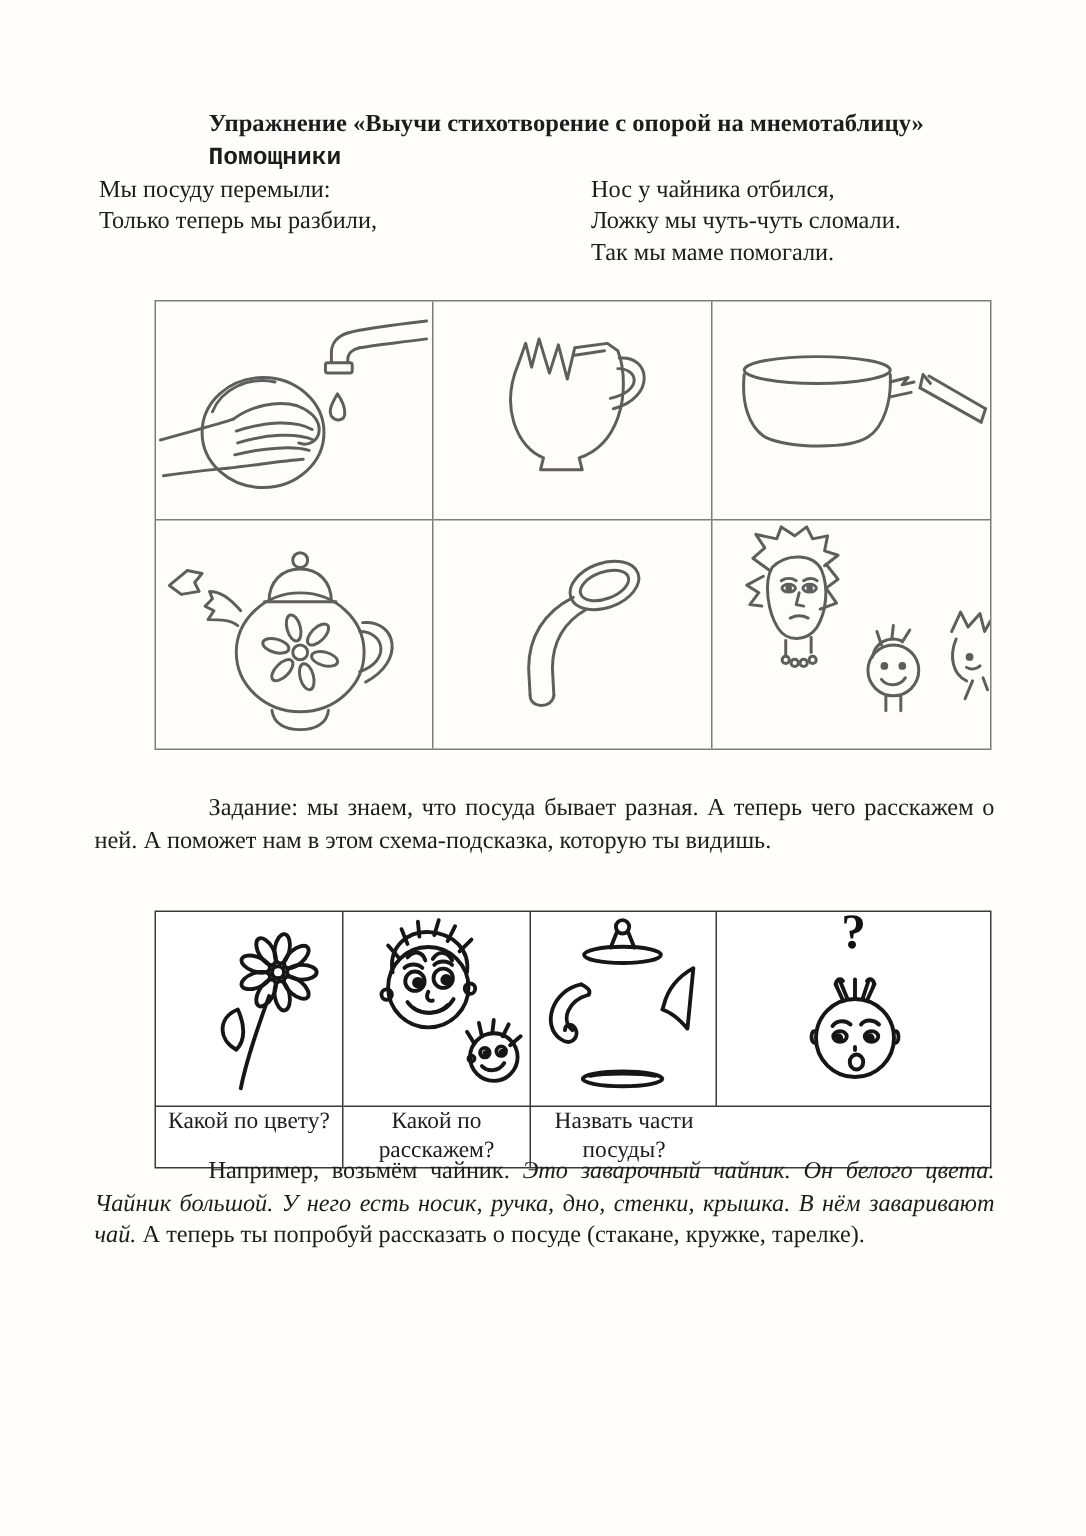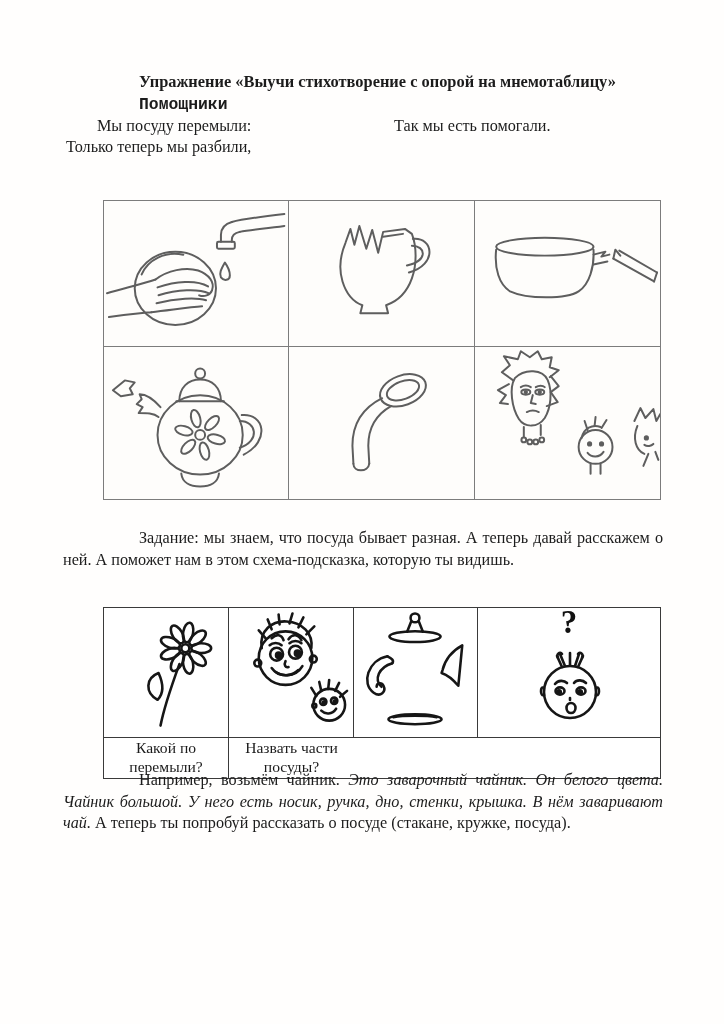--- a/index.html
+++ b/index.html
@@ -1,21 +1,21 @@
 <!DOCTYPE html>
 <html lang="ru"><head>
 <meta charset="utf-8">
 <style>
   html,body{margin:0;padding:0;background:#ffffff;}
   .page{
     position:relative;width:724px;height:1024px;background:#fffefd;
     font-family:"Liberation Serif","DejaVu Serif",serif;color:#1c1c1c;overflow:hidden;
   }
   .h-bold{position:absolute;left:63px;right:60px;font-weight:bold;font-size:16.4px;line-height:20px;padding-left:76px;}
-  .poem{position:absolute;top:116px;font-size:16.2px;line-height:21px;text-align:right;}
+  .poem{position:absolute;top:116px;font-size:16.2px;line-height:21px;}
   .poem-col-left{left:66px;}
   .poem-col-right{left:394px;}
   .poem div{white-space:nowrap;}
   .para{
     position:absolute;left:63px;width:600px;font-size:16.2px;line-height:21.6px;
     text-align:justify;text-indent:76px;
   }
   .ital{font-style:italic;}
   
   .t1{
@@ -54,21 +54,23 @@
 <div class="page">
 
   <div class="h-bold" style="top:72px;">Упражнение «Выучи стихотворение с опорой на мнемотаблицу»</div>
   <div class="h-bold" style="top:95px;font-family:Liberation Mono, monospace;">Помощники</div>
 
   <div class="poem poem-col-left">
     <div>Мы посуду перемыли:</div>
     <div>Только теперь мы разбили,</div>
   </div>
   <div class="poem poem-col-right">
-    <div>Так мы есть помогали.</div>
+    <div>Нос у чайника отбился,</div>
+    <div>Ложку мы чуть-чуть сломали.</div>
+    <div>Так мы маме помогали.</div>
   </div>
 
   <div class="t1">
 
     <div class="t1-cell">
       <svg viewBox="0 0 186 146">
         <g class="sk">
           <path d="M182,13 C156,16 140,18 129,21"></path>
           <path d="M182,25 C160,28 148,29 137,31"></path>
           <path d="M129,21 C122,23 118,28 118,34 L118,41"></path>
@@ -185,21 +187,21 @@
           <circle cx="172" cy="90" r="1.6" fill="#5e5e5e"></circle>
           <path d="M170,97 C173,99 177,98 179,96"></path>
           <path d="M174,106 L169,118"></path>
             <path d="M181,104 L184,112"></path>
         </g>
       </svg>
     </div>
   </div>
 
 
-  <p class="para" style="top:528px;margin:0;">Задание: мы знаем, что посуда бывает разная. А теперь давай расскажем о ней. А поможет нам в этом схема-подсказка, которую ты видишь.</p>
+  <p class="para" style="top:528px;margin:0;">Задание: мы знаем, что посуда бывает разная. А теперь чего расскажем о ней. А поможет нам в этом схема-подсказка, которую ты видишь.</p>
 
   <div class="t2">
 
     <div class="t2-img">
       <svg viewBox="0 0 125 130" width="125" height="130">
         <g class="ink">
           <path d="M57,118 C60,102 68,78 76,56"></path>
           <path d="M54,92 C41,85 42,70 55,65 C60,76 60,86 54,92 Z"></path>
           <circle cx="82" cy="40" r="4"></circle>
           <ellipse cx="98" cy="40" rx="10" ry="5" transform="rotate(0 98 40)"></ellipse>
@@ -291,19 +293,20 @@
           <ellipse cx="82" cy="83" rx="4.5" ry="3.6"></ellipse>
             <circle cx="81" cy="84" r="1.8" fill="#161616"></circle>
           <ellipse cx="103" cy="83" rx="4.5" ry="3.6"></ellipse>
             <circle cx="102" cy="84" r="1.8" fill="#161616"></circle>
           <path d="M92,90 L92,92"></path>
           <ellipse cx="93" cy="100" rx="4.5" ry="5"></ellipse>
         </g>
       </svg>
     </div>
 
-    <div class="t2-cap">Какой по перемыли?</div>
+    <div class="t2-cap">Какой по цвету?</div>
+    <div class="t2-cap">Какой по расскажем?</div>
     <div class="t2-cap">Назвать части посуды?</div>
   </div>
 
-  <p class="para" style="top:770px;margin:0;"><span>Например, возьмём чайник. </span><span class="ital">Это заварочный чайник. Он белого цвета. Чайник большой. У него есть носик, ручка, дно, стенки, крышка. В нём заваривают чай.</span><span> А теперь ты попробуй рассказать о посуде (стакане, кружке, посуда).</span></p>
+  <p class="para" style="top:770px;margin:0;"><span>Например, возьмём чайник. </span><span class="ital">Это заварочный чайник. Он белого цвета. Чайник большой. У него есть носик, ручка, дно, стенки, крышка. В нём заваривают чай.</span><span> А теперь ты попробуй рассказать о посуде (стакане, кружке, тарелке).</span></p>
 
 </div>
 
 </body></html>

